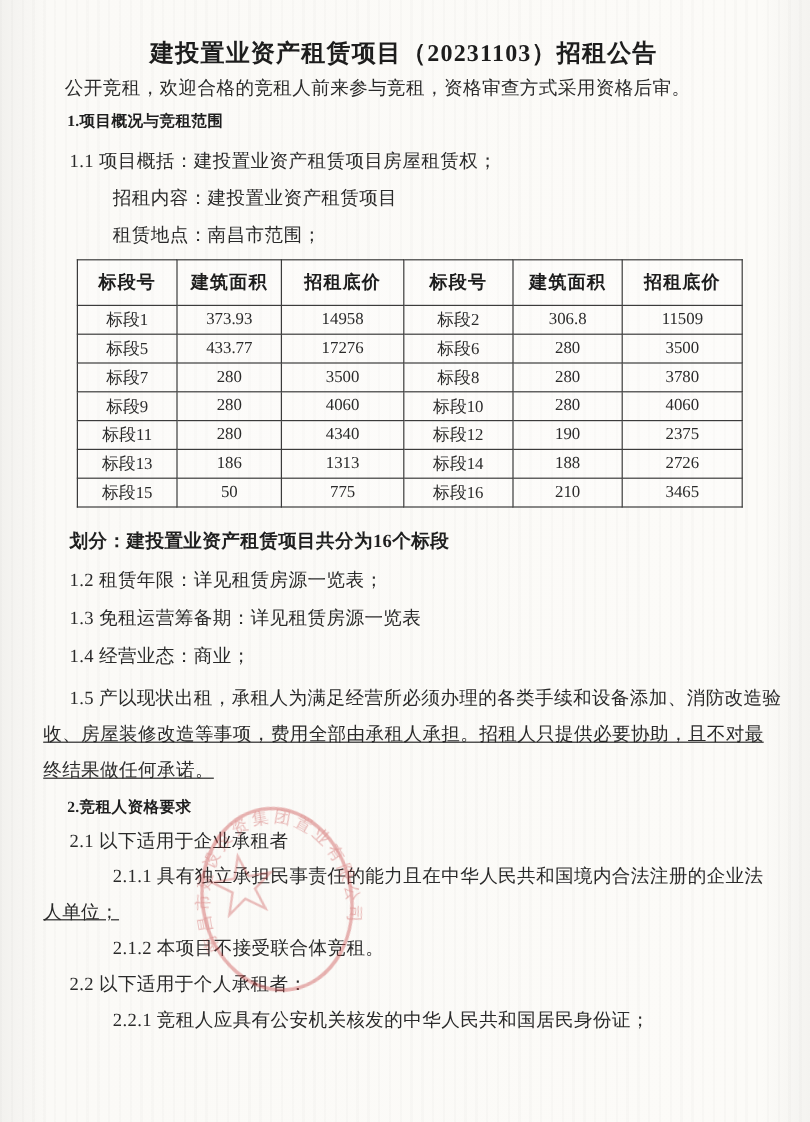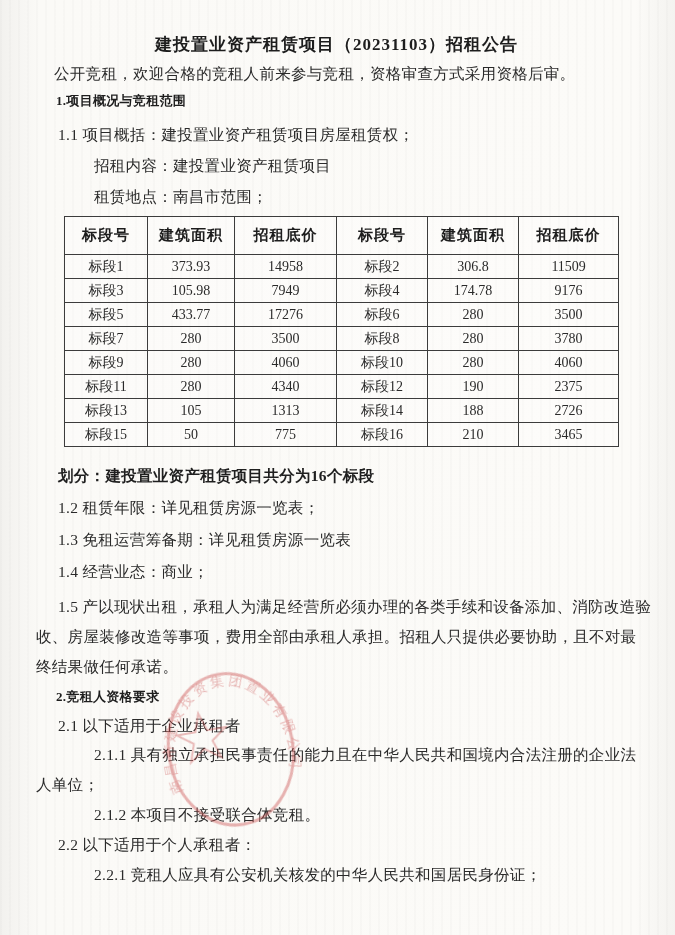--- a/index.html
+++ b/index.html
@@ -17,21 +17,21 @@
       repeating-linear-gradient(90deg, rgba(0,0,0,0.015) 0 2px, rgba(0,0,0,0) 2px 9px),
       linear-gradient(90deg,#f2f1ee 0,#fbfaf7 6%,#fcfbf8 94%,#f4f3f0 100%),
       #fbfaf7;
     box-sizing:border-box;
     padding:0 38px 0 36px;
   }
   .doc-title{
     padding-top:30px;
     line-height:30px;
     text-align:center;
-    font-size:17px;
+    font-size:20px;
     font-weight:700;
     letter-spacing:1px;
     color:#1d1d1d;
     white-space:nowrap;
   }
   .line{
     font-size:15.5px;
     letter-spacing:.3px;
     white-space:nowrap;
     color:#2a2a2a;
@@ -40,21 +40,21 @@
   .intro-l2{line-height:27px;padding-left:18px;}
   .u{text-underline-offset:3px;}
   .h-sec{line-height:27px;font-weight:700;font-size:13px;padding-left:20px;color:#1e1e1e;}
   .item{padding-left:22px;}
   .lh30{line-height:30px;}
   .lh31{line-height:31px;}
   .lh28{line-height:28px;}
   .mt3{margin-top:6px;}
   .mt4{margin-top:4px;}
   .sub-indent{padding-left:58px;}
-  .cont{padding-left:0;}
+  .cont{padding-left:0;text-decoration:underline;}
   .div-note{margin-top:15px;font-weight:700;color:#1f1f1f;}
 
   table.bid{
     border-collapse:collapse;
     table-layout:fixed;
     width:555px;
     margin:4px 0 0 28px;
     text-align:center;
     background:rgba(255,255,255,0.25);
   }
@@ -125,28 +125,20 @@
     <tbody>
       <tr>
         <td>标段1</td>
         <td>373.93</td>
         <td>14958</td>
         <td>标段2</td>
         <td>306.8</td>
         <td>11509</td>
       </tr>
       <tr>
-        <td>标段3</td>
-        <td>105.98</td>
-        <td>7949</td>
-        <td>标段4</td>
-        <td>174.78</td>
-        <td>9176</td>
-      </tr>
-      <tr>
         <td>标段5</td>
         <td>433.77</td>
         <td>17276</td>
         <td>标段6</td>
         <td>280</td>
         <td>3500</td>
       </tr>
       <tr>
         <td>标段7</td>
         <td>280</td>
@@ -166,21 +158,21 @@
       <tr>
         <td>标段11</td>
         <td>280</td>
         <td>4340</td>
         <td>标段12</td>
         <td>190</td>
         <td>2375</td>
       </tr>
       <tr>
         <td>标段13</td>
-        <td>105</td>
+        <td>186</td>
         <td>1313</td>
         <td>标段14</td>
         <td>188</td>
         <td>2726</td>
       </tr>
       <tr>
         <td>标段15</td>
         <td>50</td>
         <td>775</td>
         <td>标段16</td>

